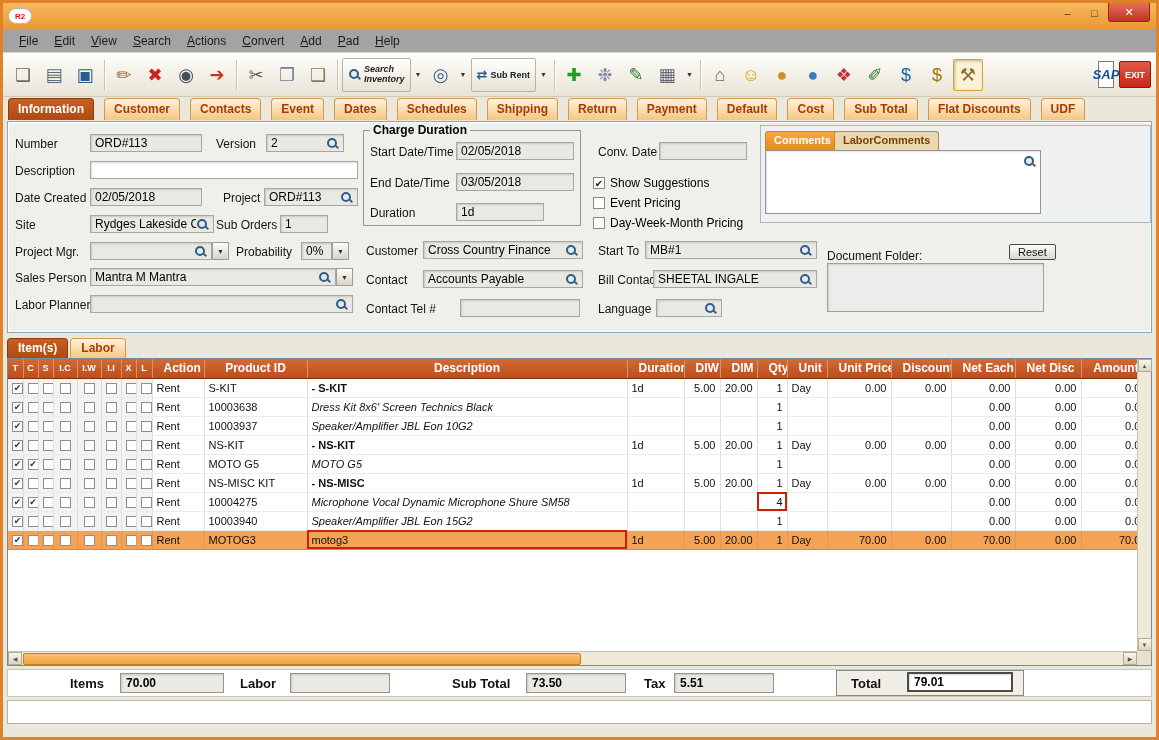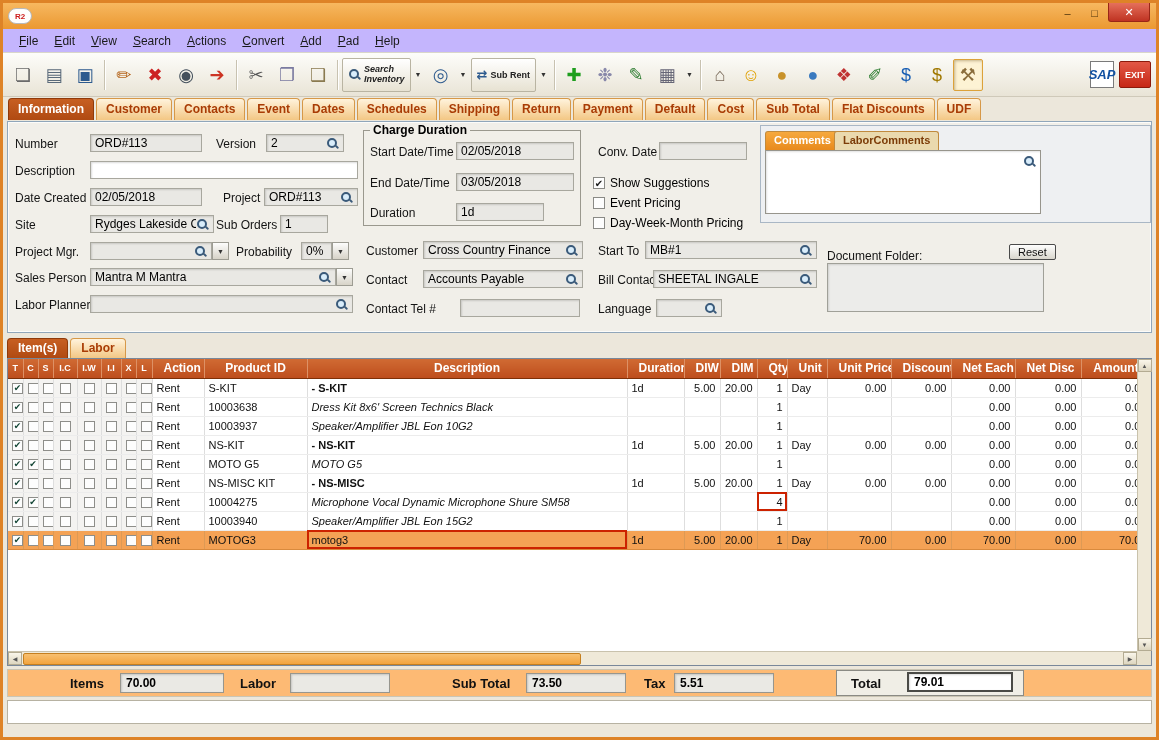--- a/index.html
+++ b/index.html
@@ -6,36 +6,36 @@
   *{box-sizing:border-box;}
   .window{width:1159px;height:740px;border:3px solid var(--c-window_border,#de8327);background:#ece7db;position:relative;overflow:hidden;}
   
   .titlebar{height:26px;background:linear-gradient(var(--c-titlebar_top,#f7b860),var(--c-titlebar_bottom,#eb9831));display:flex;align-items:center;position:relative;}
   .app-icon{width:24px;height:16px;margin-left:5px;background:#fdfdfd;border:1px solid #b8b8b8;border-radius:8px;color:#cc1a1a;font-size:8px;font-weight:bold;display:flex;align-items:center;justify-content:center;}
   .title-text{position:absolute;left:0;right:0;text-align:center;font-size:13px;color:#20160a;}
   .win-controls{margin-left:auto;display:flex;align-self:flex-start;z-index:2;}
   .win-btn{width:27px;height:19px;display:flex;align-items:center;justify-content:center;font-size:11px;color:#4a3008;}
   .win-btn.close{width:42px;background:linear-gradient(#e5705b,#bf3322);color:#fff;border:1px solid #992616;border-top:none;font-weight:bold;margin-right:6px;border-radius:0 0 3px 3px;}
   
-  .menubar{height:24px;background:#c4b5fd;border-bottom:1px solid #d9d6ca;display:flex;align-items:center;padding-left:8px;}
+  .menubar{height:24px;background:#a3a3a3;border-bottom:1px solid #d9d6ca;display:flex;align-items:center;padding-left:8px;}
   .menu-item{padding:3px 8px;font-size:12px;color:#1a1a1a;cursor:default;}
   .menu-item u{text-decoration:underline;}
   
   .toolbar{height:44px;background:linear-gradient(#fdfdfa,#e9e4d6);border-bottom:1px solid #cfc9b9;display:flex;align-items:center;padding:2px 5px;gap:1px;}
   .tb-btn{height:32px;min-width:30px;display:flex;align-items:center;justify-content:center;border:1px solid transparent;border-radius:2px;font-size:18px;line-height:1;cursor:default;}
   .tb-btn.pressed{background:#fdf3d4;border:1px solid #dca23a;box-shadow:inset 1px 1px 3px rgba(90,60,0,.35);}
   .tb-arrow{width:13px;height:32px;display:flex;align-items:center;justify-content:center;font-size:7px;color:#333;}
   .tb-sep{width:1px;height:30px;background:#c8c2b0;box-shadow:1px 0 0 #fff;margin:0 3px;}
   .tb-spacer{flex:1;}
   .tb-labeled{height:34px;display:flex;align-items:center;gap:3px;padding:0 5px;border:1px solid #b9b4a2;border-radius:2px;background:linear-gradient(#ffffff,#e7e2d2);font-size:9px;font-weight:bold;color:#222;}
   .tb-labeled .two-line{display:flex;flex-direction:column;line-height:1.1;font-style:italic;}
-  .sap-btn{width:24px;height:27px;background:#fff;border:1px solid #7a7a7a;color:var(--c-sap_blue,#1352a2);font-weight:bold;font-style:italic;font-size:13px;display:flex;align-items:center;justify-content:center;margin-left:4px;}
+  .sap-btn{width:16px;height:27px;background:#fff;border:1px solid #7a7a7a;color:var(--c-sap_blue,#1352a2);font-weight:bold;font-style:italic;font-size:13px;display:flex;align-items:center;justify-content:center;margin-left:4px;}
   .exit-btn{width:32px;height:27px;background:linear-gradient(#e25846,var(--c-exit_red,#c62817));border:1px solid #8c1a0c;border-radius:2px;color:#fff;font-weight:bold;font-size:9px;display:flex;align-items:center;justify-content:center;margin-left:4px;}
   
-  .tabstrip{height:23px;display:flex;align-items:flex-end;gap:2px;padding:2px 5px 0;background:#ece7db;}
+  .tabstrip{height:23px;display:flex;align-items:flex-end;gap:10px;padding:2px 5px 0;background:#ece7db;}
   .tab{padding:3px 9px 4px;font-size:12px;font-weight:bold;color:var(--c-tab_text,#a93c05);background:linear-gradient(#fff3dc,#f3c784);border:1px solid #d69848;border-bottom:none;border-radius:4px 4px 0 0;white-space:nowrap;cursor:default;}
   .tab.selected{background:linear-gradient(#c75f22,var(--c-tab_selected_bg,#b04a12));color:#fff;border-color:#8f3a0a;}
   
   .info-panel{position:relative;margin:1px 4px 0;height:212px;background:#f1efe9;border:1px solid #90a6ba;box-shadow:inset 0 0 0 1px #fcfcfa;font-size:12px;}
   .lbl{position:absolute;color:#141414;white-space:nowrap;}
   .fld{position:absolute;height:18px;background:#e9e8e4;border:1px solid #a8a79e;box-shadow:inset 1px 1px 2px rgba(0,0,0,.14);padding:0 4px;display:flex;align-items:center;overflow:hidden;}
   .fld.white{background:#fff;}
   .fld .val{white-space:nowrap;overflow:hidden;flex:1;}
   .fld .mag{margin-left:auto;}
   .mag{width:13px;height:13px;position:relative;display:inline-block;flex:0 0 13px;}
@@ -72,21 +72,21 @@
   tr.sel{background:var(--c-selected_row_bg,#f4a255);}
   tr.sel td{border-bottom-color:#d98a3d;border-right-color:#dd9a55;}
   .hl-red{outline:2px solid var(--c-highlight_red,#cc2200);outline-offset:-2px;}
   
   .hscroll{position:absolute;left:0;bottom:0;right:14px;height:14px;background:#efe9d8;border-top:1px solid #c9c2ac;display:flex;align-items:center;}
   .vscroll{position:absolute;top:0;bottom:14px;right:0;width:14px;background:#efe9d8;border-left:1px solid #c9c2ac;display:flex;flex-direction:column;justify-content:space-between;align-items:center;}
   .sb-btn{width:14px;height:13px;background:linear-gradient(#faf6ea,#ddd6c0);border:1px solid #b3ab92;font-size:6px;color:#555;display:flex;align-items:center;justify-content:center;flex:0 0 auto;}
   .sb-thumb-h{height:12px;width:558px;margin-left:1px;background:linear-gradient(#f8c070,var(--c-scrollbar_thumb,#f3a43e));border:1px solid #c57f1f;border-radius:2px;}
   .corner{position:absolute;right:0;bottom:0;width:14px;height:14px;background:#e7e0cc;}
   
-  .totals{position:relative;margin:3px 4px 0;height:28px;background:#fdba74;border:1px solid #cac5b4;}
+  .totals{position:relative;margin:3px 4px 0;height:28px;background:#ffffff;border:1px solid #cac5b4;}
   .tlabel{position:absolute;top:6px;font-size:13px;font-weight:bold;color:#111;white-space:nowrap;}
   .tfld{position:absolute;top:3px;height:20px;background:#eae9e4;border:1px solid #97968e;box-shadow:inset 1px 1px 2px rgba(0,0,0,.15);font-size:12px;font-weight:bold;padding:0 5px;display:flex;align-items:center;}
   .total-box{position:absolute;left:828px;top:0;width:188px;height:26px;border:1px solid #8a8a84;background:#f0eee6;}
   .tfld.total{background:#fff;border:2px solid #4a4a46;}
   
   .bottom-strip{margin:3px 4px;height:24px;background:#fff;border:1px solid #b7b2a2;}
 </style>
 </head>
 <body>
 

